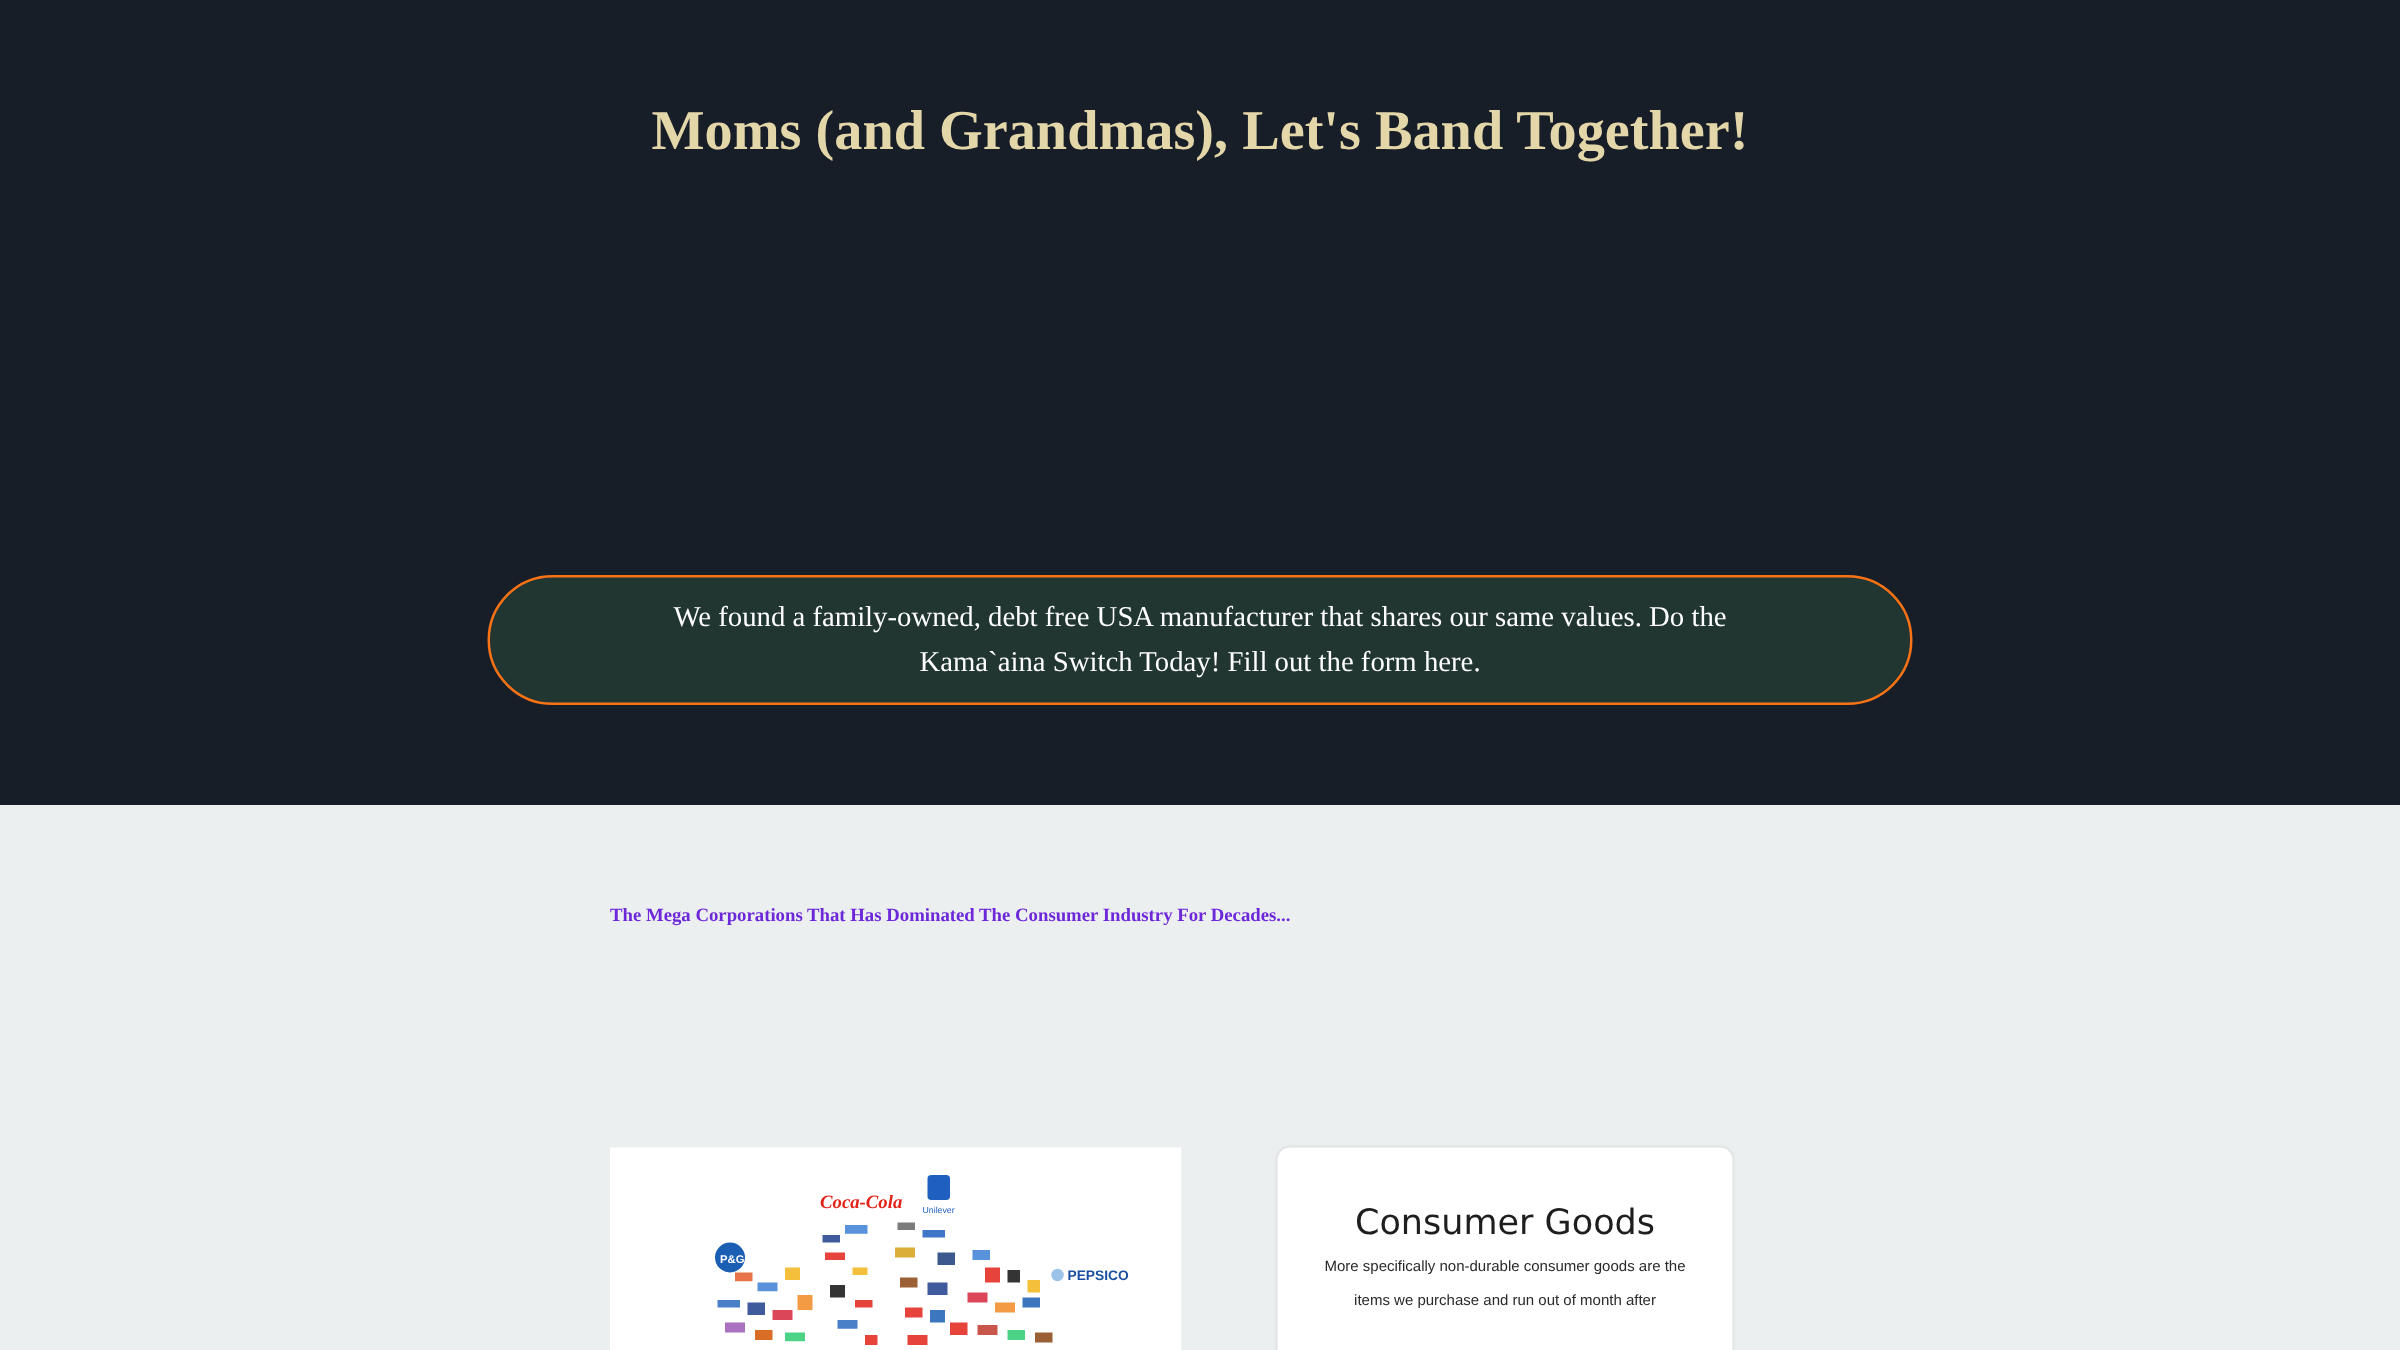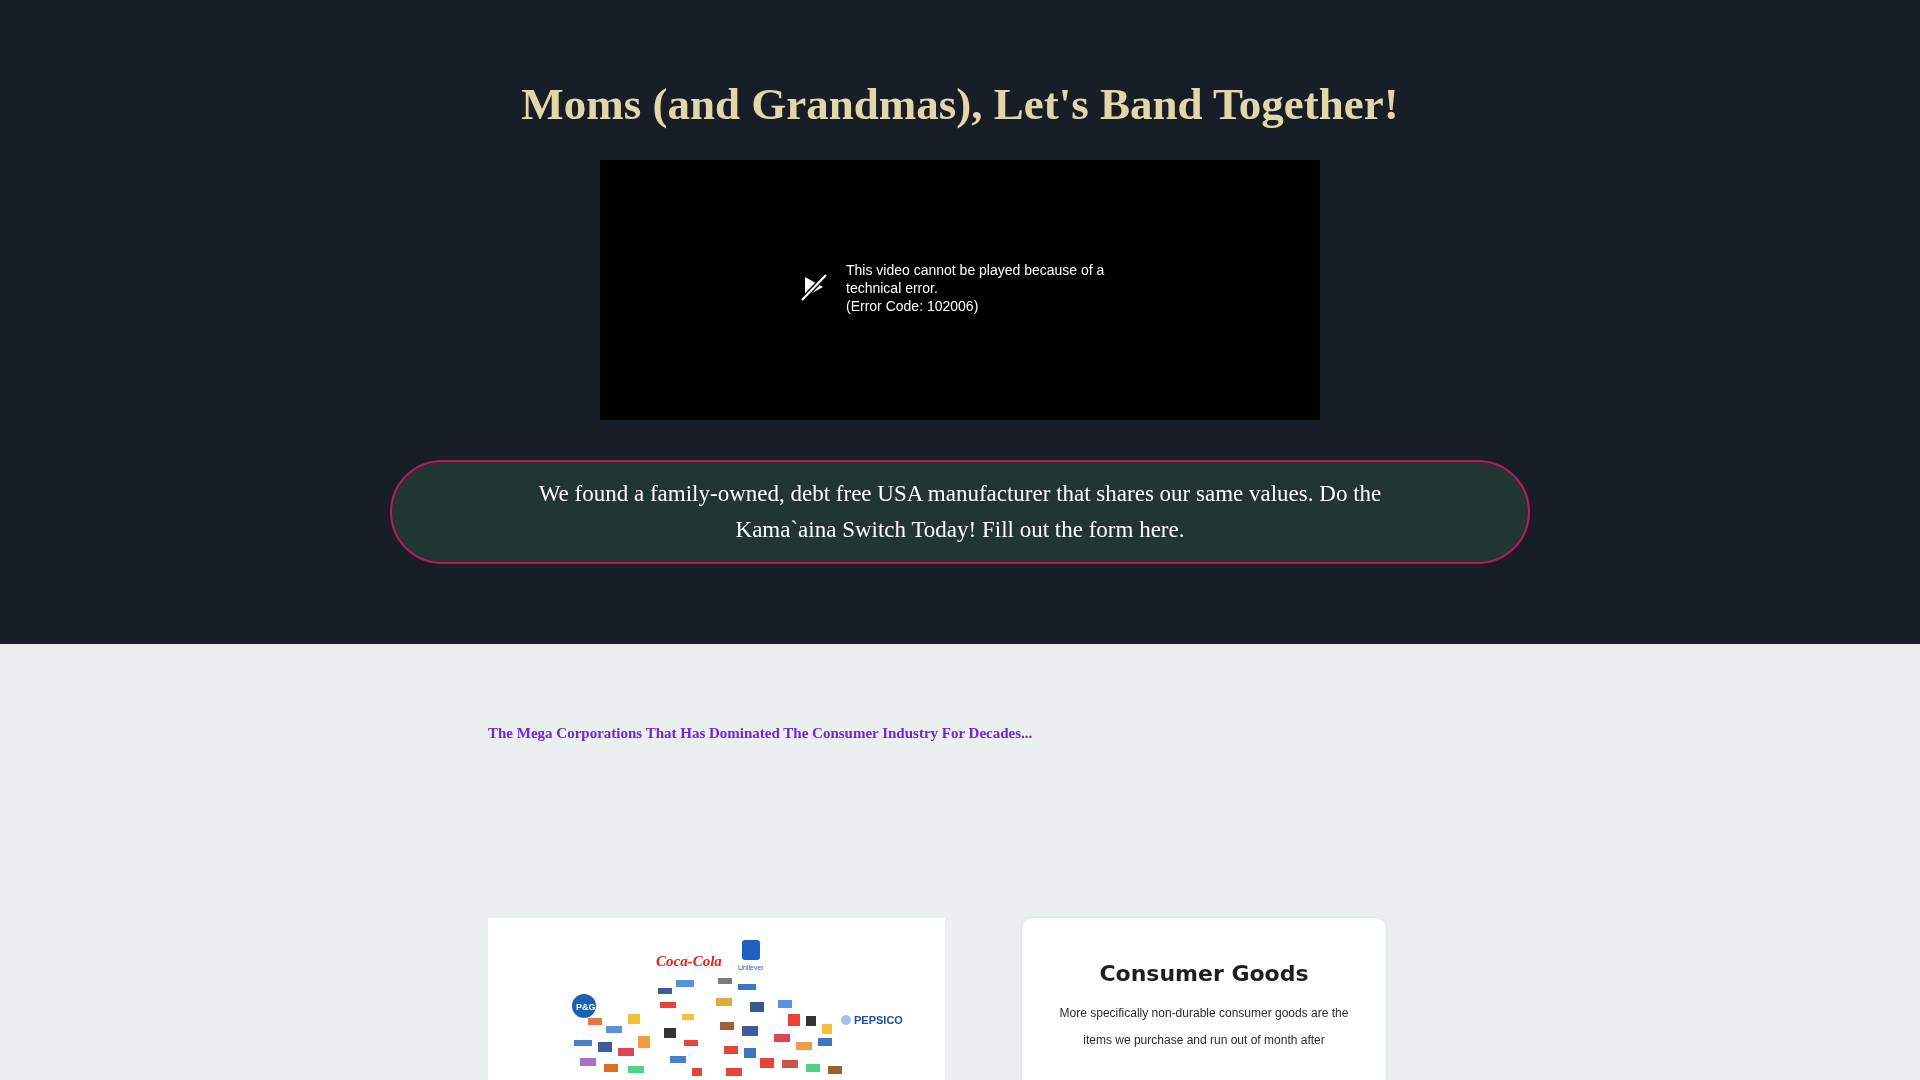--- a/index.html
+++ b/index.html
@@ -22,21 +22,21 @@
     .video-error {
       position: absolute; left: 196px; top: 101px; display: flex; align-items: flex-start;
     }
     .video-error-icon { width: 36px; height: 36px; margin-top: 8px; margin-right: 14px; }
     .video-error-text {
       color: #ffffff; font-family: "Liberation Sans", sans-serif; font-size: 14px;
       line-height: 18px; width: 270px;
     }
     .cta {
       position: absolute; left: 390px; top: 460px; width: 1140px; height: 104px;
-      background: #213531; border: 2px solid #be185d; border-radius: 52px;
+      background: #213531; border: 2px solid #f97316; border-radius: 52px;
       display: flex; align-items: center; justify-content: center; text-align: center;
       color: #ffffff; font-family: "Liberation Serif", serif; font-size: 23px; line-height: 36px;
       padding: 0 120px; cursor: pointer; text-decoration: none;
     }
 
     .section-heading {
       position: absolute; left: 488px; top: 725px;
       font-family: "Liberation Serif", serif; font-weight: bold; font-size: 15px;
       color: #6d28d9;
     }
@@ -47,46 +47,33 @@
     }
     .logo-cloud { position: absolute; left: 0; top: 0; width: 457px; height: 162px; }
 
     .card-text {
       position: absolute; left: 1022px; top: 918px; width: 364px; height: 200px;
       background: #ffffff; border-radius: 10px; box-shadow: 0 0 3px rgba(0,0,0,0.10);
       text-align: center;
     }
     .card-title {
       position: absolute; left: 0; top: 43px; width: 100%;
-      font-family: "DejaVu Sans", sans-serif; font-weight: bold; font-size: 22px; color: #1e1e1e;
+      font-family: "DejaVu Sans", sans-serif; font-weight: normal; font-size: 28px; color: #1e1e1e;
     }
     .card-body {
       position: absolute; left: 30px; top: 82px; width: 304px;
       font-family: "Liberation Sans", sans-serif; font-size: 12px; line-height: 27px; color: #2a2a2a;
     }
   </style>
 </head>
 <body>
 
 <div class="hero">
   <h1 class="hero-title">Moms (and Grandmas), Let's Band Together!</h1>
 
-  <div class="video">
-    <div class="video-error">
-      <svg class="video-error-icon" viewBox="0 0 36 36">
-        <polygon points="9,8 27,18 9,28" fill="#ffffff"></polygon>
-        <line x1="6" y1="31" x2="30" y2="6" stroke="#000" stroke-width="5"></line>
-        <line x1="6" y1="31" x2="30" y2="6" stroke="#ffffff" stroke-width="2.2"></line>
-      </svg>
-      <div class="video-error-text">
-        <div>This video cannot be played because of a technical error.</div>
-        <div>(Error Code: 102006)</div>
-      </div>
-    </div>
-  </div>
 
   <a class="cta">We found a family-owned, debt free USA manufacturer that shares our same values. Do the Kama`aina Switch Today! Fill out the form here.</a>
 </div>
 
 <div class="section-heading">The Mega Corporations That Has Dominated The Consumer Industry For Decades...</div>
 
 <div class="card-image">
   <svg class="logo-cloud" viewBox="0 0 457 162">
     <text x="168" y="48" font-family="Liberation Serif, serif" font-style="italic" font-weight="bold" font-size="15" fill="#e2231a">Coca-Cola</text>
     <rect x="254" y="22" width="18" height="20" rx="3" fill="#1f5fbf"></rect>

